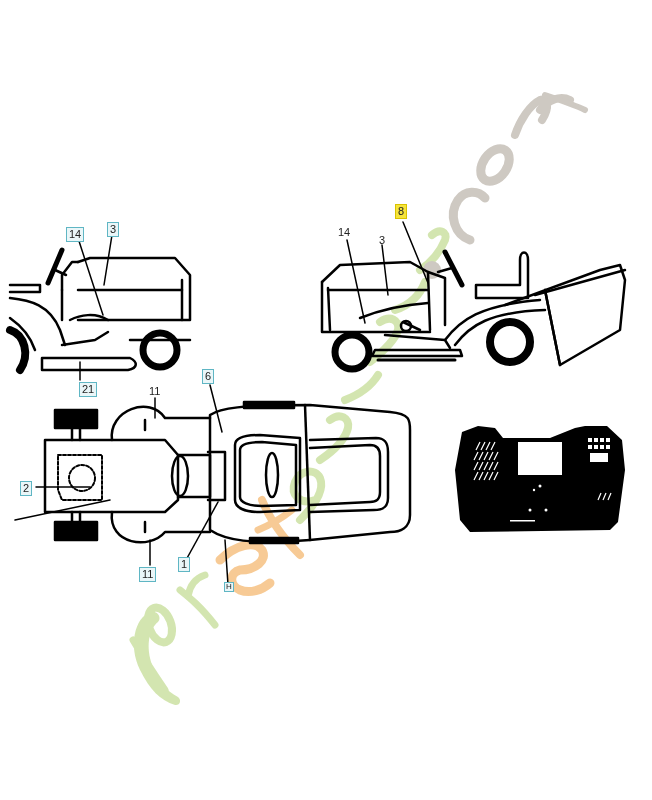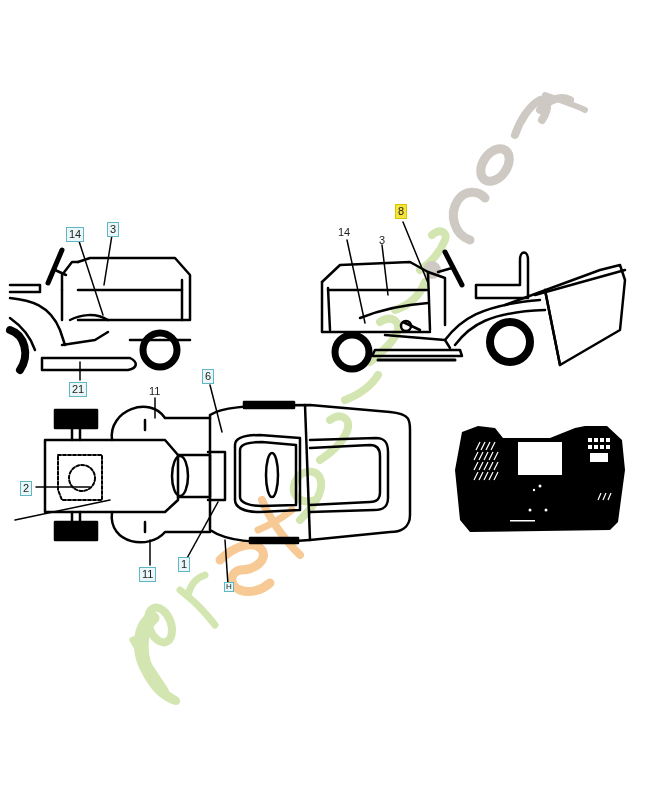--- a/index.html
+++ b/index.html
@@ -194,21 +194,21 @@
         <circle cx="530" cy="510" r="1.5"></circle>
           <circle cx="546" cy="510" r="1.5"></circle>
         <circle cx="540" cy="486" r="1.5"></circle>
           <circle cx="534" cy="490" r="1.2"></circle>
       </g>
     </g>
   </svg>
 
   <span class="callout boxed" style="left:66px;top:227px;">14</span>
   <span class="callout boxed" style="left:107px;top:222px;">3</span>
-  <span class="callout boxed" style="left:69px;top:382px;">21</span>
+  <span class="callout boxed" style="left:79px;top:382px;">21</span>
 
   <span class="callout highlight" style="left:395px;top:204px;">8</span>
   <span class="callout" style="left:336px;top:226px;">14</span>
   <span class="callout" style="left:377px;top:234px;">3</span>
 
   <span class="callout" style="left:147px;top:385px;">11</span>
   <span class="callout boxed" style="left:139px;top:567px;">11</span>
   <span class="callout boxed" style="left:202px;top:369px;">6</span>
   <span class="callout boxed" style="left:20px;top:481px;">2</span>
   <span class="callout boxed" style="left:178px;top:557px;">1</span>

